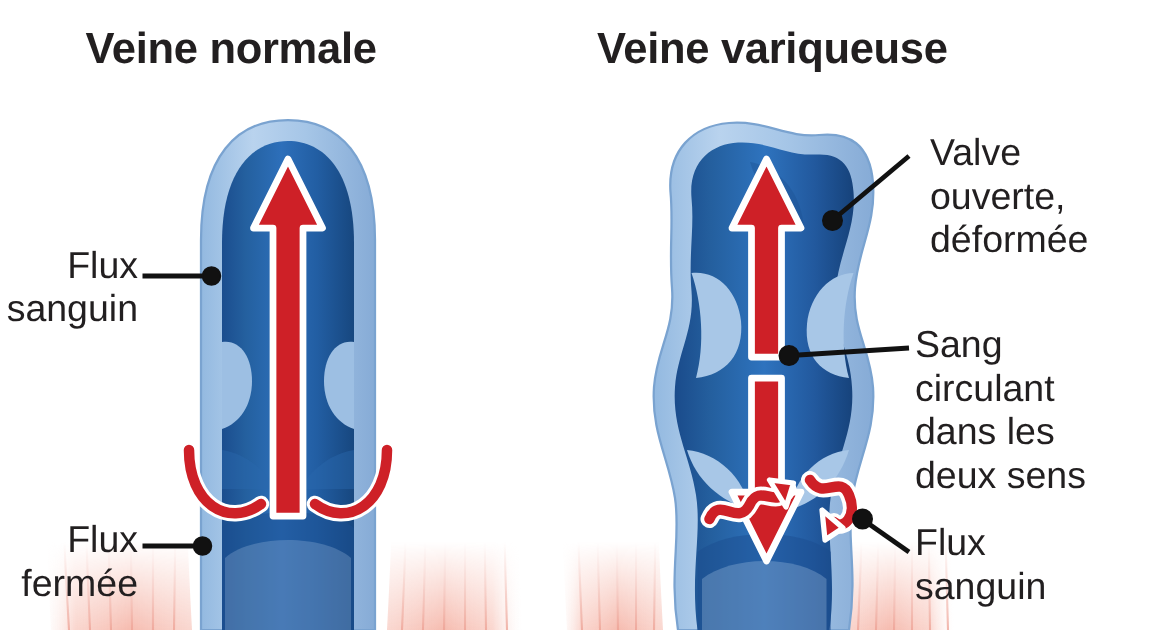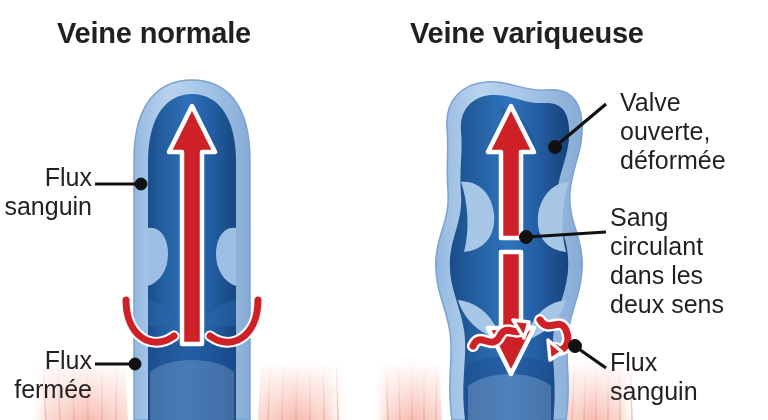--- a/index.html
+++ b/index.html
@@ -16,33 +16,33 @@
 
   .panel-title{
     position:absolute;
     font-weight:bold;
     font-size:29px;
     color:#221f20;
     letter-spacing:-0.2px;
     white-space:nowrap;
   }
   #title-normal{left:57px;top:17px;}
-  #title-varicose{left:410px;top:17px;}
+  #title-varicose{left:398px;top:17px;}
 
   .callout{
     position:absolute;
     font-size:25px;
     line-height:29px;
     color:#221f20;
     white-space:pre-line;
   }
   #lbl-flux-sanguin-normal{left:-18px;top:163px;text-align:right;width:110px;}
   #lbl-valve-fermee{left:-30px;top:346px;text-align:right;width:122px;}
   #lbl-valve-ouverte{left:620px;top:88px;}
-  #lbl-sang-circulant{left:610px;top:203px;}
+  #lbl-sang-circulant{left:610px;top:216px;}
   #lbl-flux-sanguin-var{left:610px;top:348px;}
 </style>
 </head>
 <body>
 
 <div id="stage">
 
   <svg id="diagram" viewBox="0 0 768 420">
     <defs>
 

